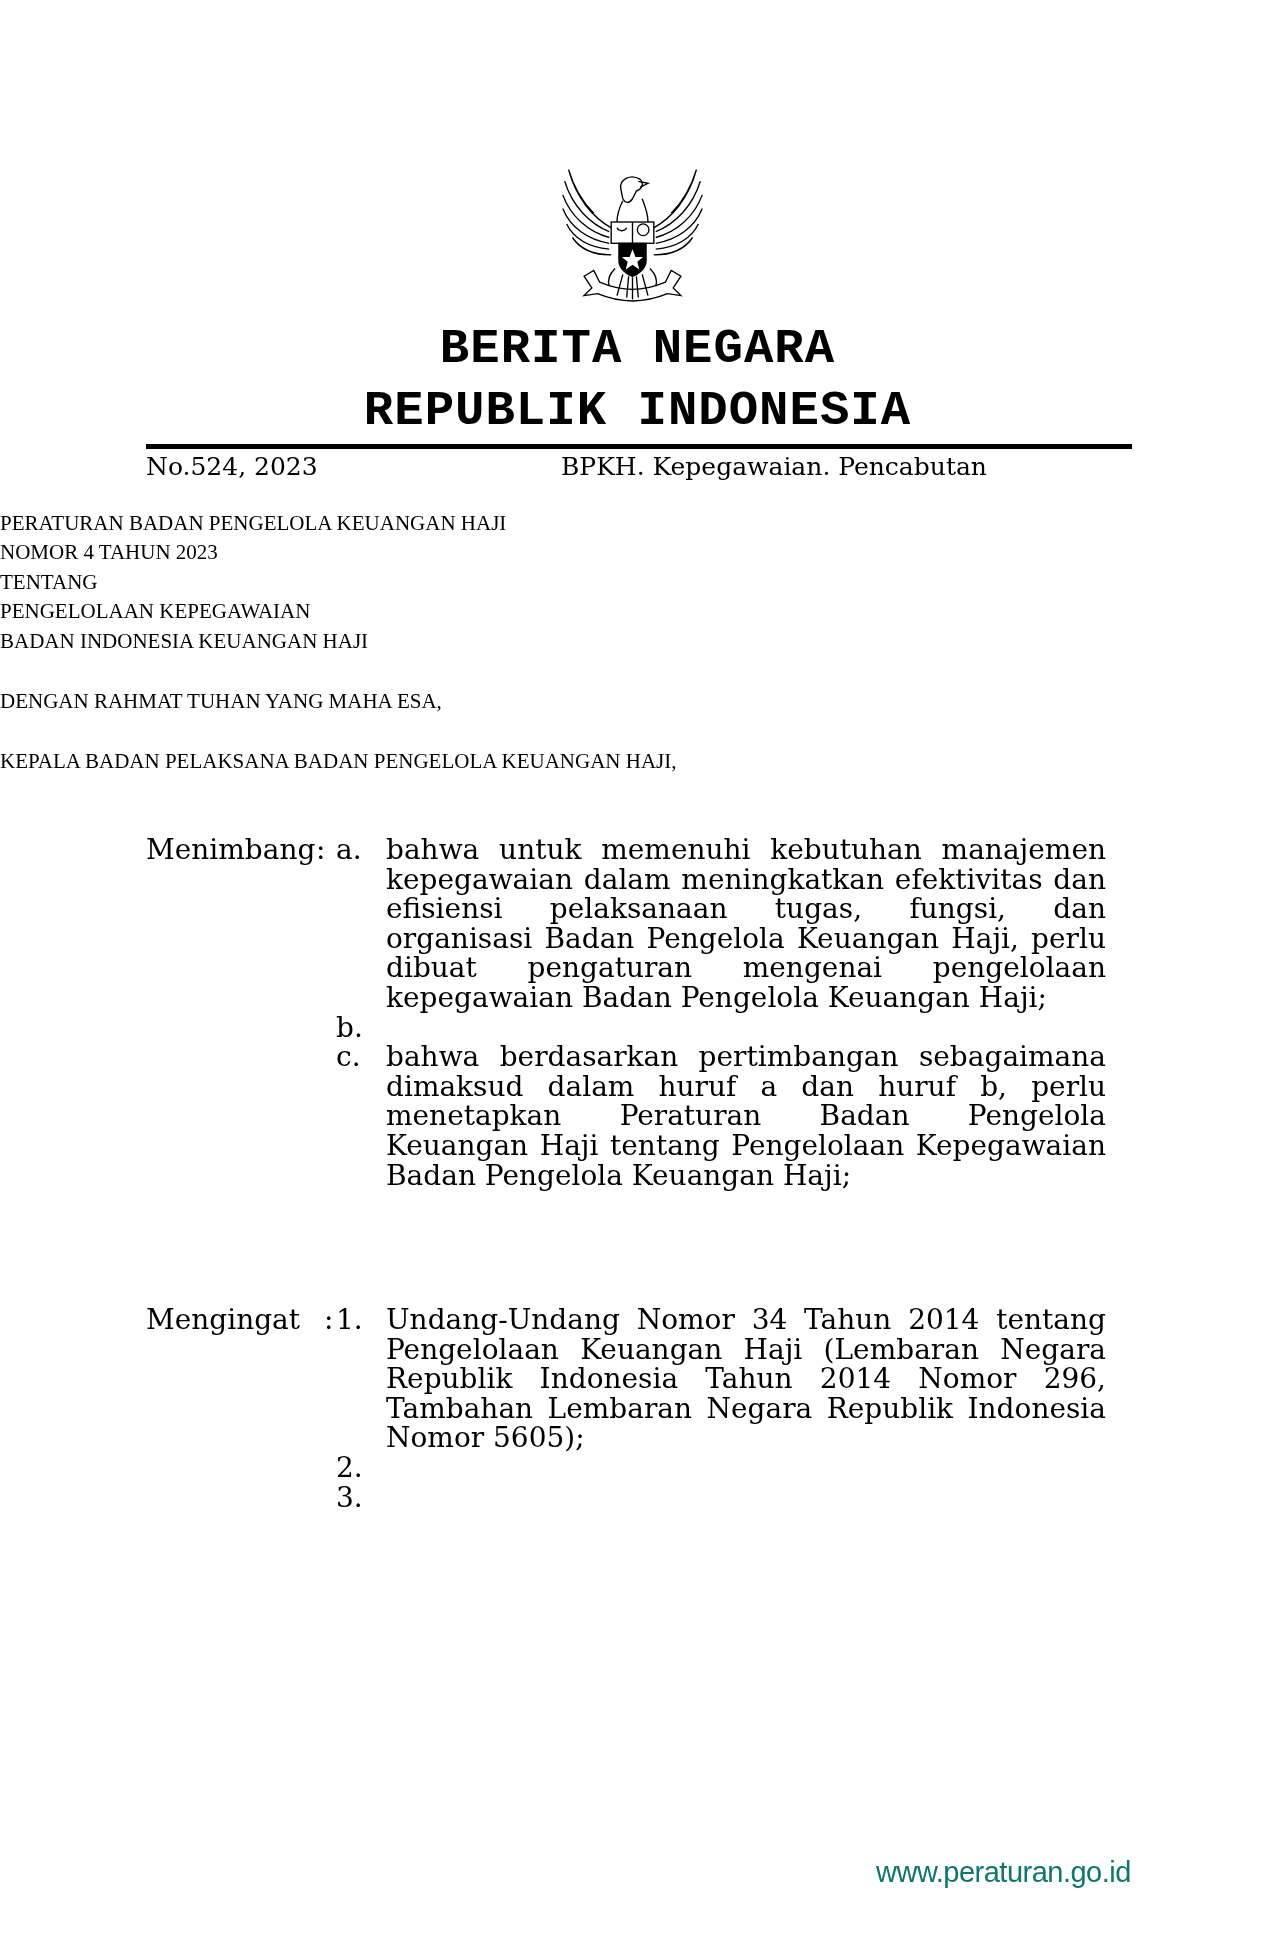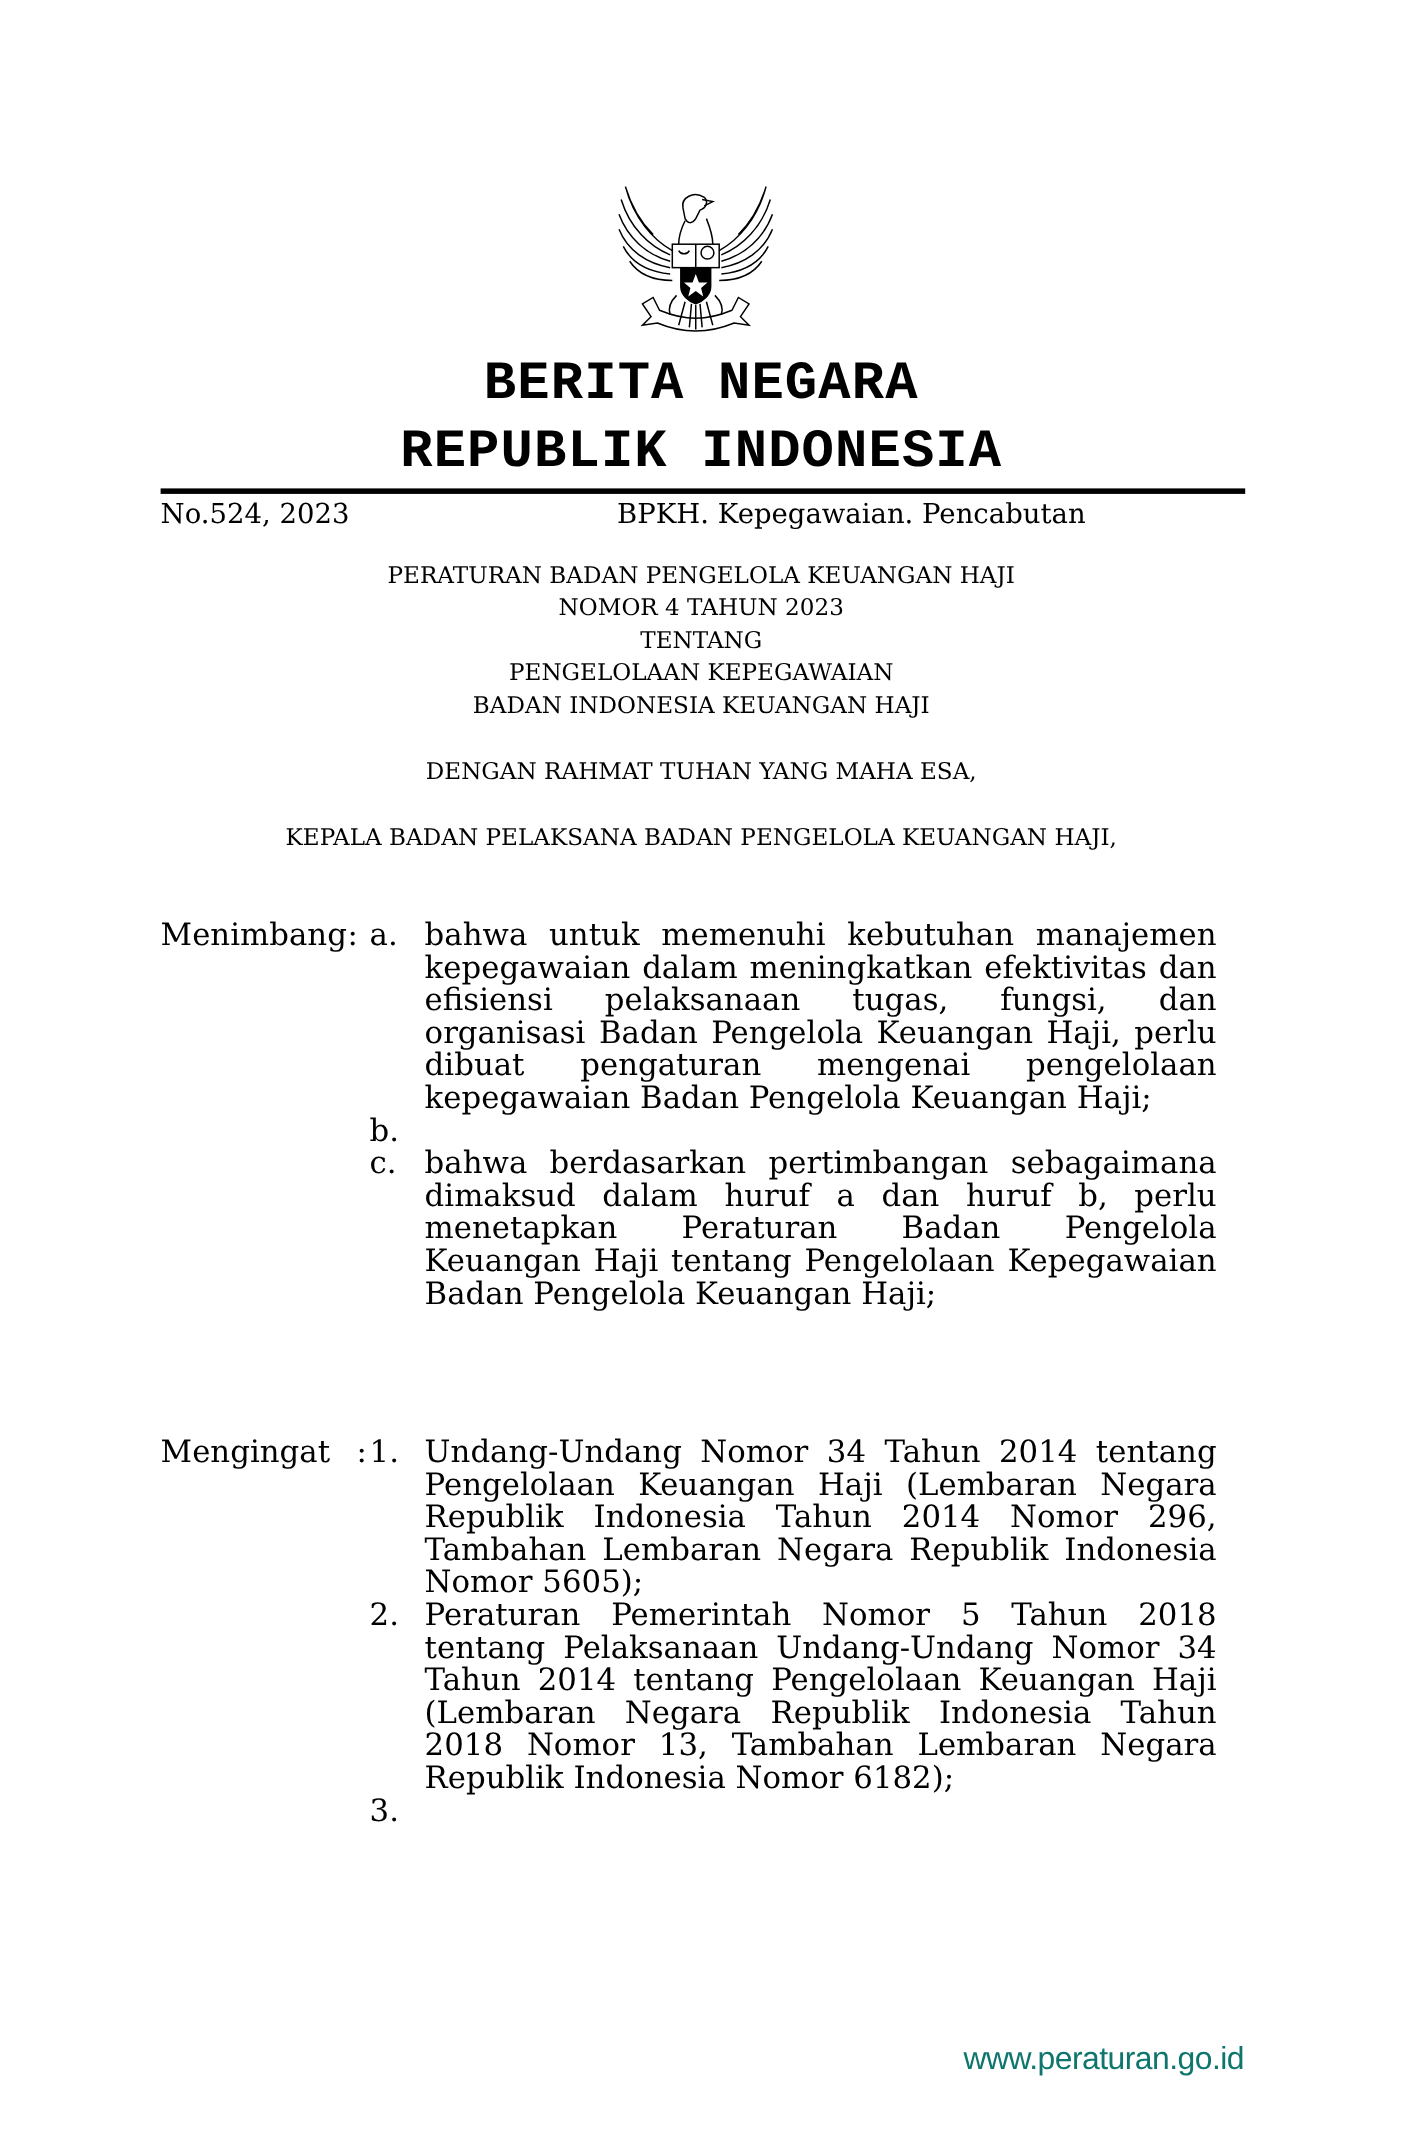--- a/index.html
+++ b/index.html
@@ -14,22 +14,22 @@
     font-family: Liberation Mono, monospace; font-weight: bold;
     font-size: 49px; letter-spacing: 1px; line-height: 1;
   }
   .mh1 { top: 325px; }
   .mh2 { top: 387px; }
   .rule { position: absolute; left: 146px; width: 986px; top: 444px; height: 5px; background: #000; }
   .meta { position: absolute; top: 454px; font-size: 25px; line-height: 26px; }
   .meta-left { left: 146px; }
   .meta-right { left: 561px; }
   .center-line {
-    position: absolute; left: 0; width: 1275px; text-align: center;
-    font-size: 21px; line-height: 26px;
+    position: absolute; left: 0; width: 1275px; 
+    font-size: 21px; line-height: 26px; font-family: Liberation Serif, serif;
   }
   .section { position: absolute; left: 146px; width: 986px; font-size: 28px; line-height: 29.6px; }
   .row { display: flex; }
   .label { width: 170px; flex: none; }
   .colon { width: 20px; flex: none; }
   .marker { width: 56px; flex: none; }
   .text { width: 720px; flex: none; text-align: justify; margin-left: 20px; }
   .spacer { width: 190px; flex: none; }
   .watermark {
     position: absolute; left: 876px; top: 1856px;
@@ -109,21 +109,20 @@
 <div class="section" style="top:1305px">
   <div class="row">
     <span class="label" style="width:178px">Mengingat</span>
     <span class="colon" style="width:12px">:</span>
     <span class="marker">1.</span>
     <span class="text" style="margin-left:-6px">Undang-Undang Nomor 34 Tahun 2014 tentang Pengelolaan Keuangan Haji (Lembaran Negara Republik Indonesia Tahun 2014 Nomor 296, Tambahan Lembaran Negara Republik Indonesia Nomor 5605);</span>
   </div>
   <div class="row">
     <span class="spacer"></span>
     <span class="marker">2.</span>
-    <span class="text" style="margin-left:-6px">Peraturan Pemerintah Nomor 5 Tahun 2018 tentang Pelaksanaan Undang-Undang Nomor 34 Tahun 2014 tentang Pengelolaan Keuangan Haji (Lembaran Negara Republik Indonesia Tahun 2018 Nomor 13, Tambahan Lembaran Negara Republik Indonesia Nomor 6182);</span>
   </div>
   <div class="row">
     <span class="spacer"></span>
     <span class="marker">3.</span>
   </div>
 </div>
 
 <div class="watermark">www.peraturan.go.id</div>
 
 </body></html>

